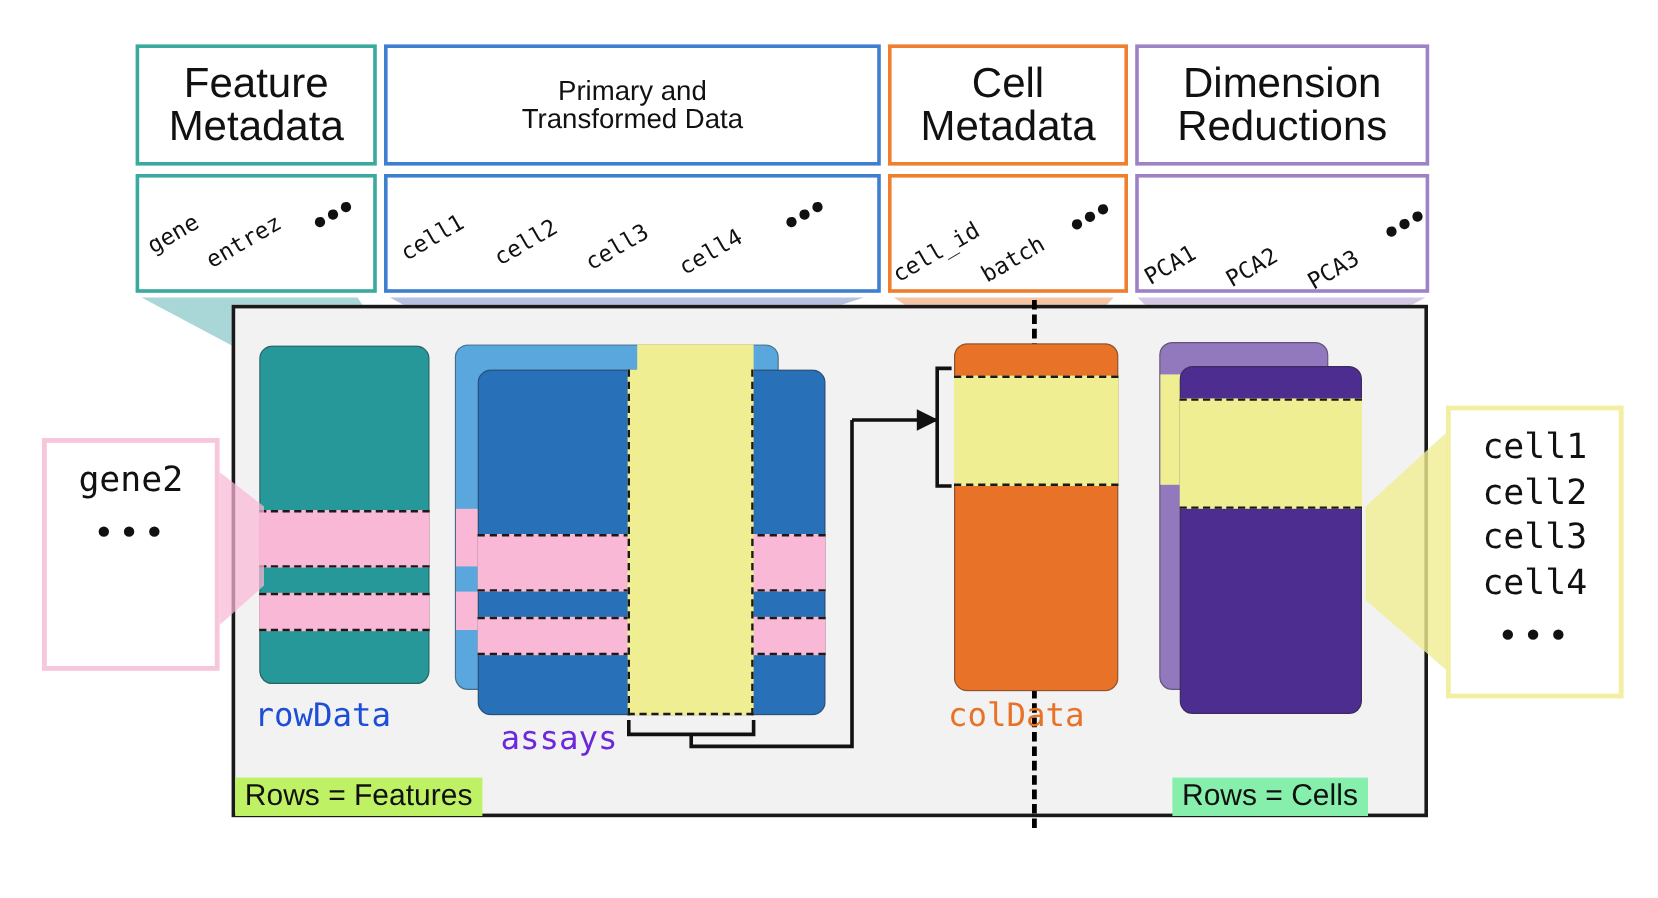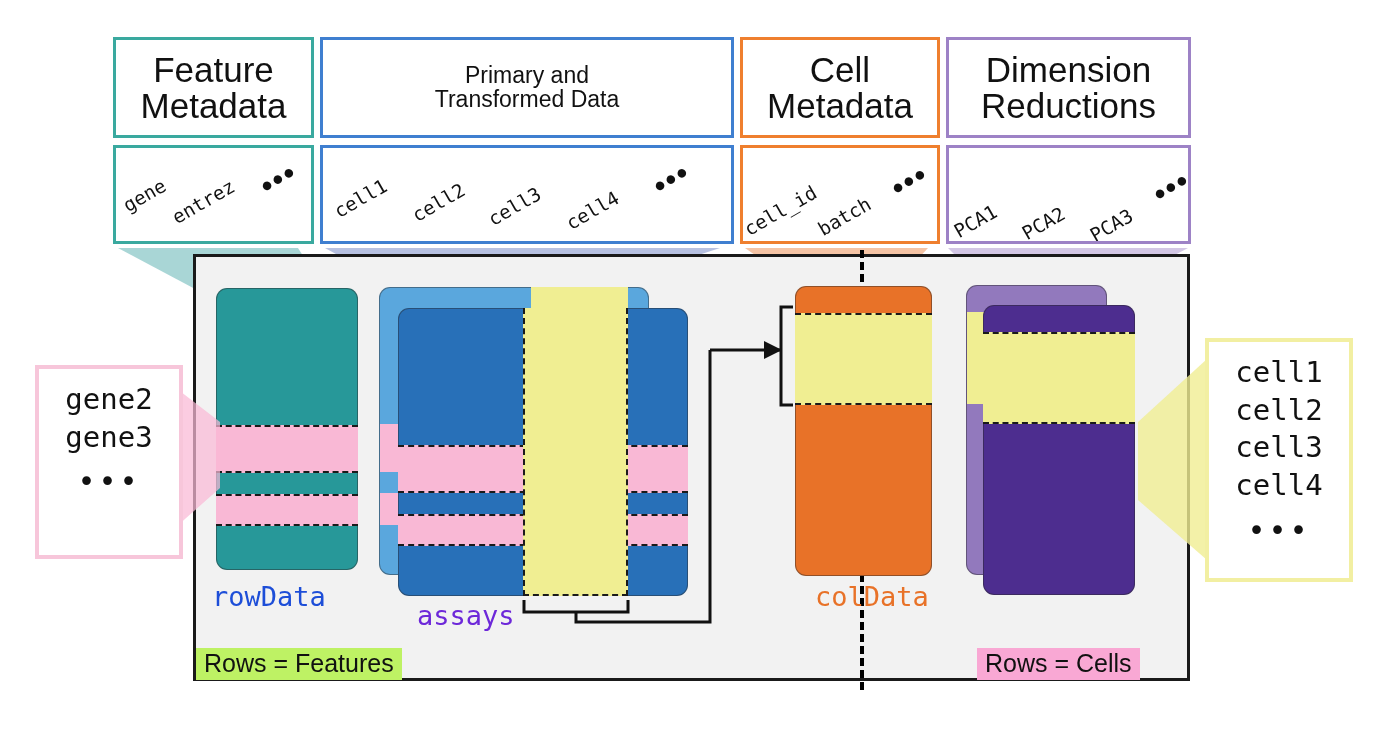--- a/index.html
+++ b/index.html
@@ -179,38 +179,37 @@
 
   <div class="divider"></div>
 
   <div class="blk" style="left:795px;top:286px;width:137px;height:290px;background:#e87228;">
     <div class="band dash-t dash-b" style="left:-1px;top:26px;width:137px;height:92px;background:#f0ee92;"></div>
   </div>
 
   <svg class="abs" style="left:775px;top:305px;width:30px;height:110px;">
     <path d="M 18,2 L 6,2 L 6,100 L 18,100" fill="none" stroke="#111" stroke-width="3"></path>
   </svg>
-  <div class="blklabel" style="left:790px;top:581px;color:#e87228;margin-left:25px;">colData</div>
+  <div class="blklabel" style="left:790px;top:581px;color:#e87228;">colData</div>
 
   <div class="blk" style="left:966px;top:285px;width:141px;height:290px;background:#9279bd;">
     <div class="band" style="left:0px;top:26px;width:141px;height:92px;background:#f0ee92;"></div>
   </div>
   <div class="blk" style="left:983px;top:305px;width:152px;height:290px;background:#4d2d8f;">
     <div class="band dash-t dash-b" style="left:-1px;top:26px;width:152px;height:92px;background:#f0ee92;"></div>
   </div>
 
   <div class="rowstag" style="left:196px;top:648px;background:#bef264;">Rows = Features</div>
-  <div class="cellstag" style="left:977px;top:648px;background:#f9a8d4;">Rows = Cells</div>
+  <div class="cellstag" style="left:977px;top:648px;background:#86efac;">Rows = Cells</div>
 
   <svg class="abs" style="left:150px;top:360px;width:90px;height:200px;">
     <polygon points="0,8 0,190 70,128 70,62" fill="#f9b8d5" opacity="0.72"></polygon>
   </svg>
   <div class="sidebox" style="left:35px;top:365px;width:148px;height:194px;border:4px solid #f7c6da;">
     <span class="ln">gene2</span>
-    <span class="ln">gene3</span>
     <span class="el">•••</span>
   </div>
 
   <svg class="abs" style="left:1120px;top:330px;width:110px;height:260px;">
     <polygon points="110,8 110,250 18,170 18,92" fill="#f0ee92" opacity="0.80"></polygon>
   </svg>
   <div class="sidebox" style="left:1205px;top:338px;width:148px;height:244px;border:4px solid #f2efa2;">
     <span class="ln">cell1</span>
     <span class="ln">cell2</span>
     <span class="ln">cell3</span>

